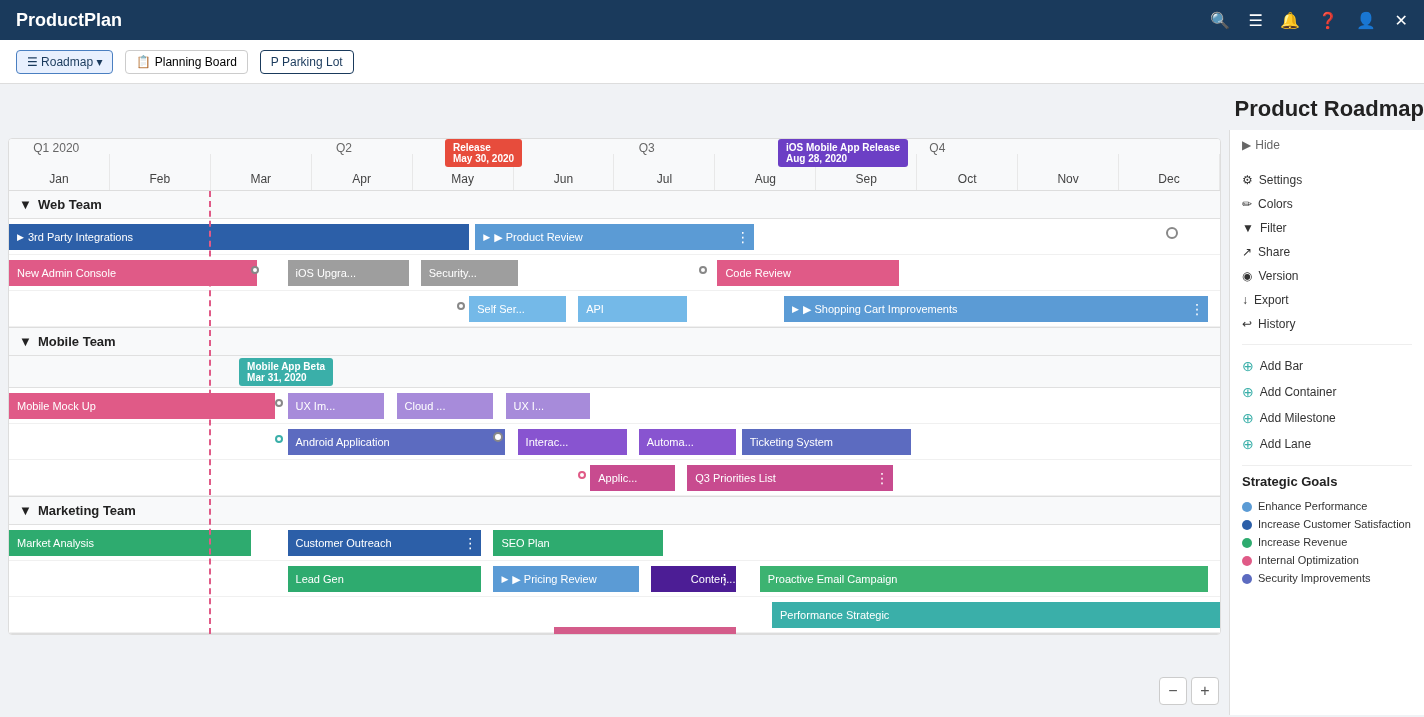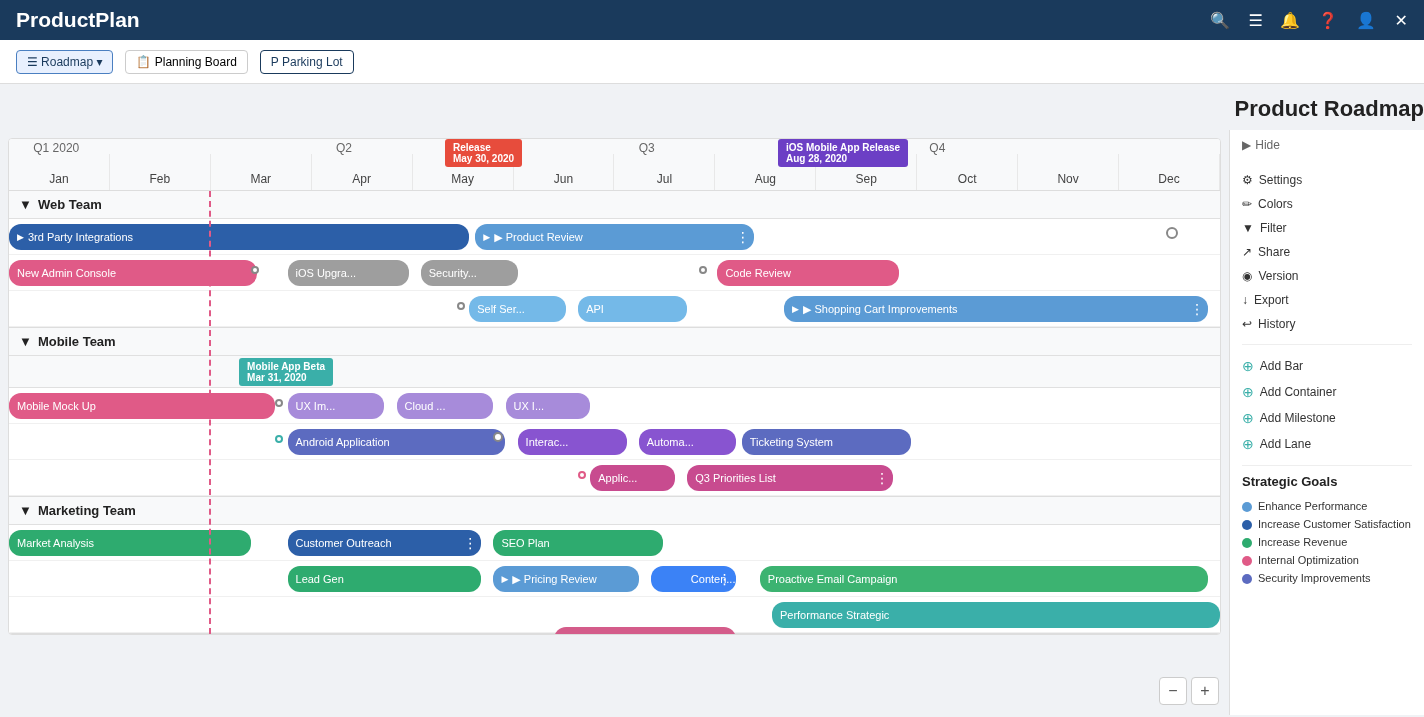--- a/index.html
+++ b/index.html
@@ -9,21 +9,21 @@
     .top-nav {
       background: #1a3a5c;
       height: 40px;
       display: flex;
       align-items: center;
       padding: 0 16px;
       color: white;
     }
     .top-nav-brand {
       font-weight: 700;
-      font-size: 21px;
+      font-size: 18px;
       color: white;
       flex: 1;
     }
     .top-nav-icons {
       display: flex;
       gap: 18px;
       align-items: center;
     }
     .top-nav-icons span {
       color: white;
@@ -133,21 +133,21 @@
       position: relative;
       height: 36px;
       border-bottom: 1px solid #f0f0f0;
     }
 
     
     .bar {
       position: absolute;
       height: 26px;
       top: 5px;
-      border-radius: 12px;
+      border-radius: 0;
       display: flex;
       align-items: center;
       padding: 0 8px;
       font-size: 11px;
       color: white;
       font-weight: 500;
       white-space: nowrap;
       overflow: hidden;
       cursor: pointer;
     }
@@ -168,21 +168,21 @@
     .c-lightblue { background: #5b9bd5; }
     .c-skyblue { background: #74b9e8; }
     .c-pink { background: #e05a87; }
     .c-green { background: #2eab6f; }
     .c-teal { background: #3aafa9; }
     .c-violet { background: #8854d0; }
     .c-lavender { background: #a78bda; }
     .c-magenta { background: #c84b8f; }
     .c-indigo { background: #5c6bc0; }
     .c-rose { background: #d45c8a; margin-top: 25px; }
-    .c-steel { background: #3b82f6; padding-left: 40px; }
+    .c-steel { background: #4c1d95; padding-left: 40px; }
     .c-seafoam { background: #3cb371; }
 
     
     .today-line {
       position: absolute;
       top: 0;
       bottom: 0;
       width: 1px;
       border-left: 2px dashed #e05a87;
       z-index: 10;

